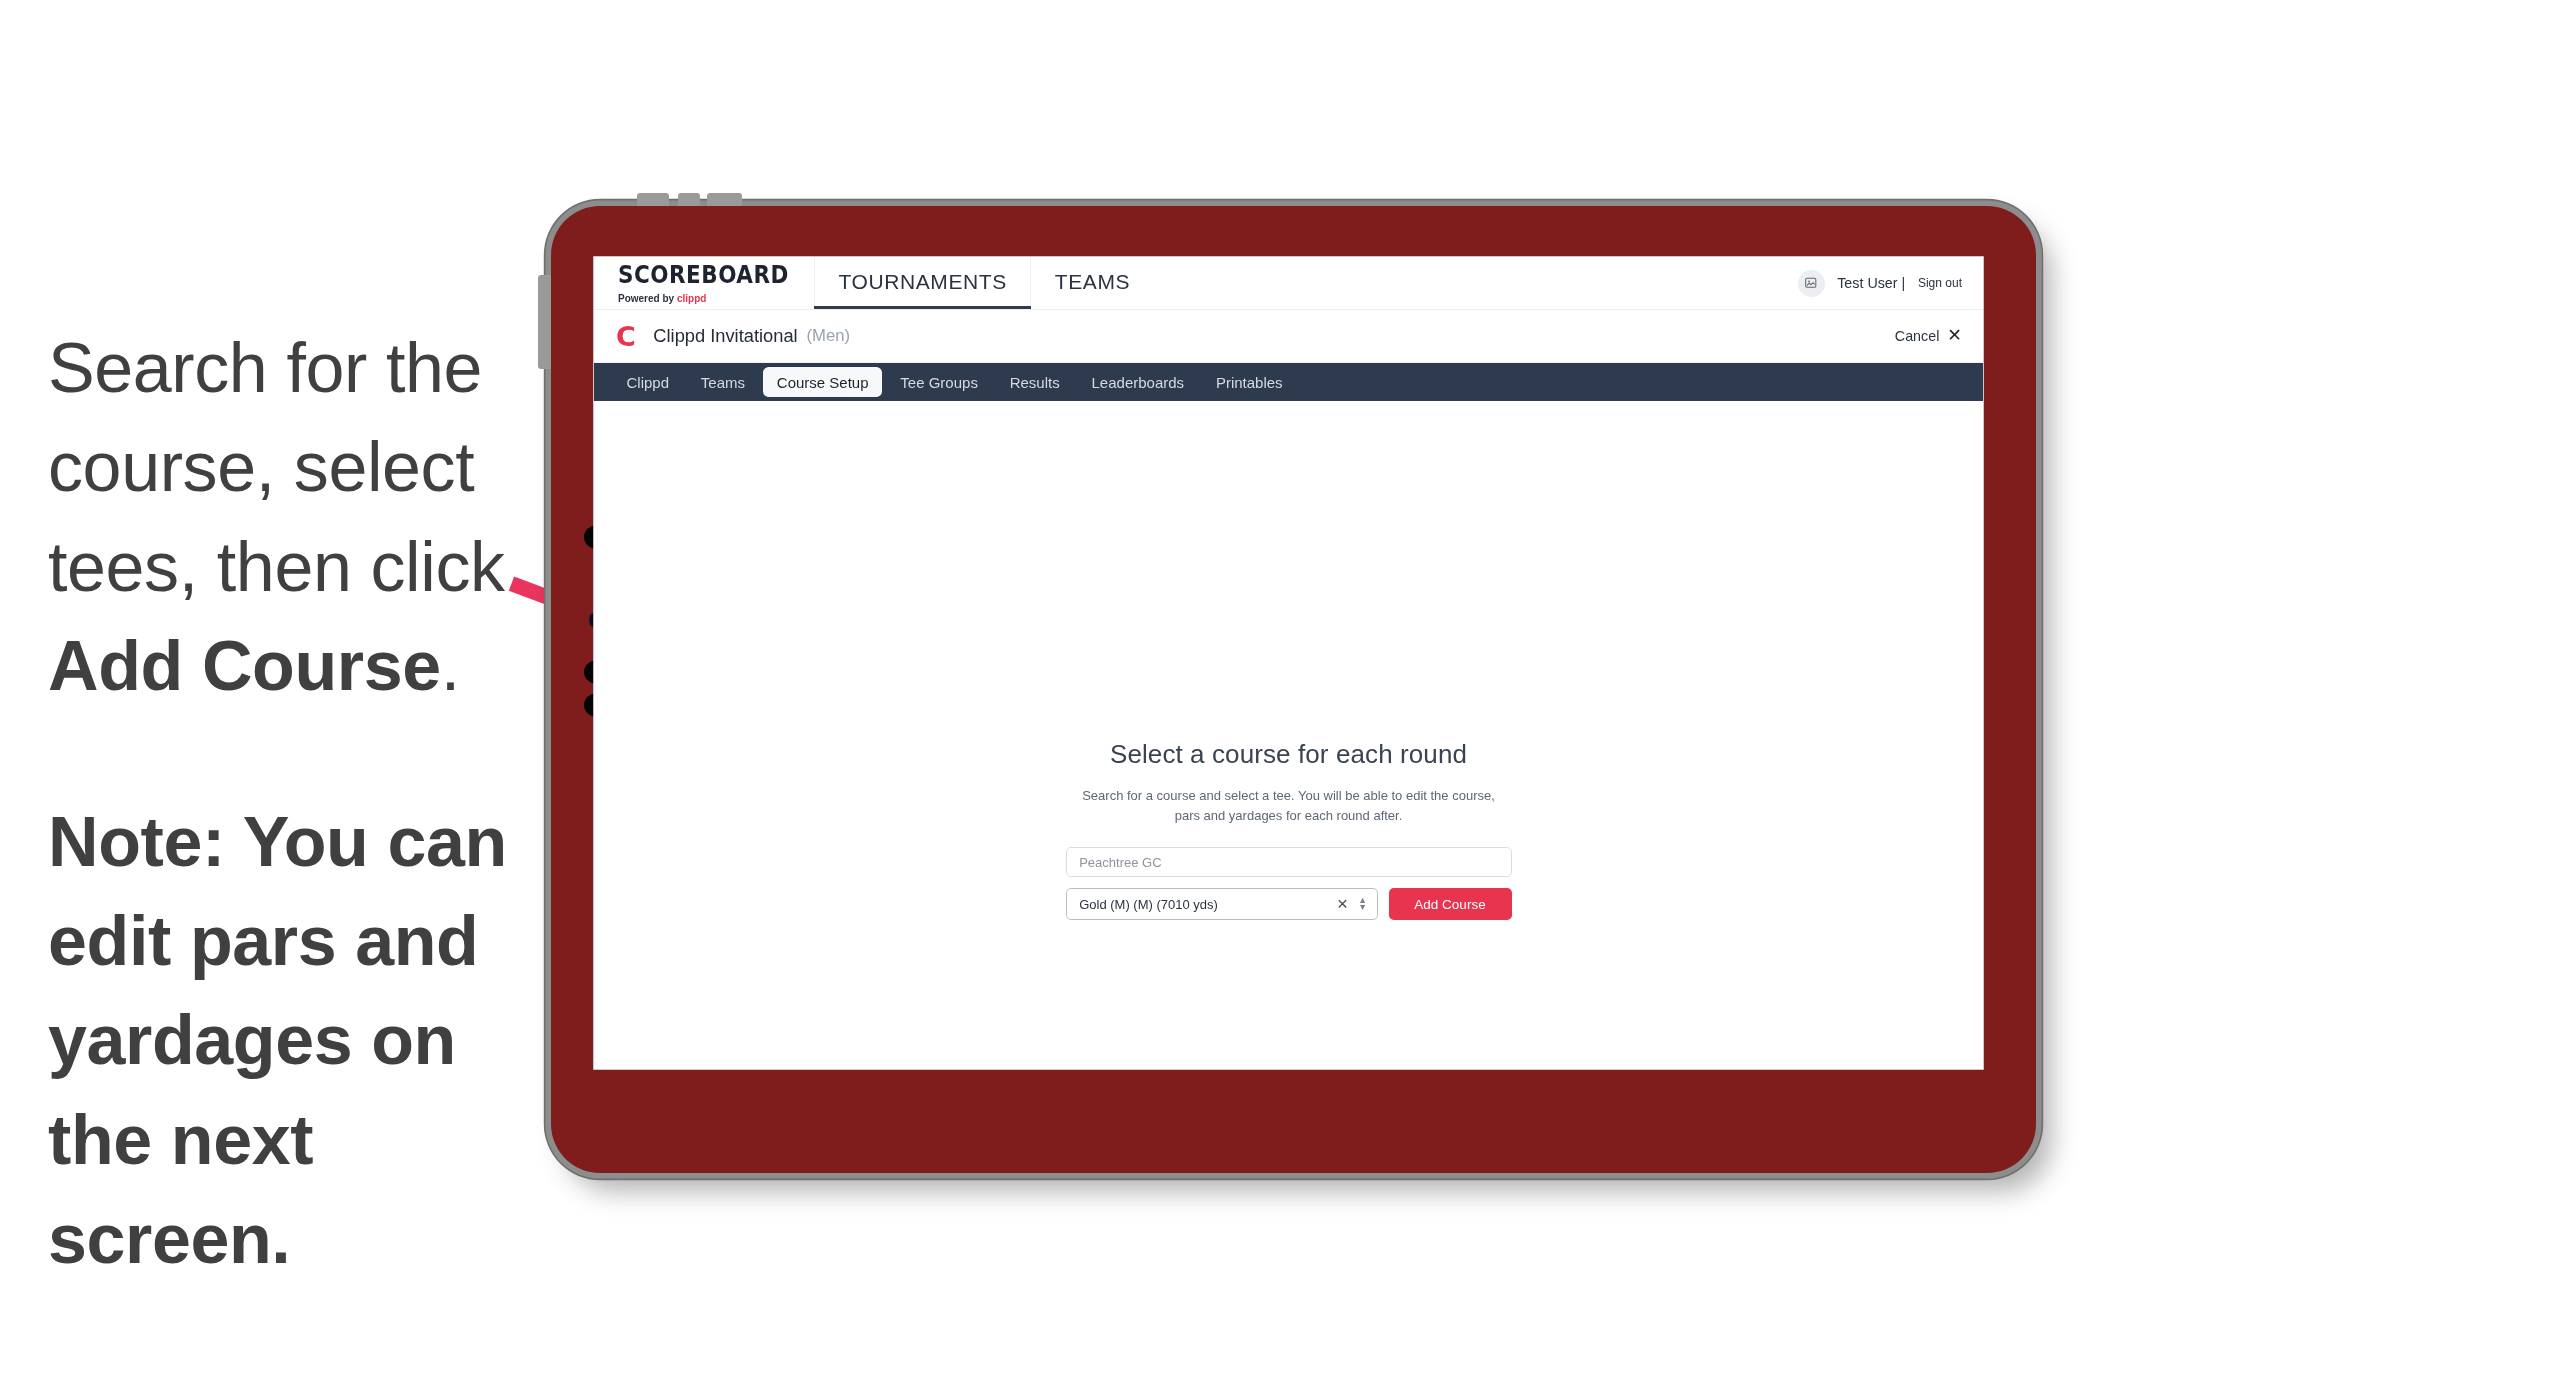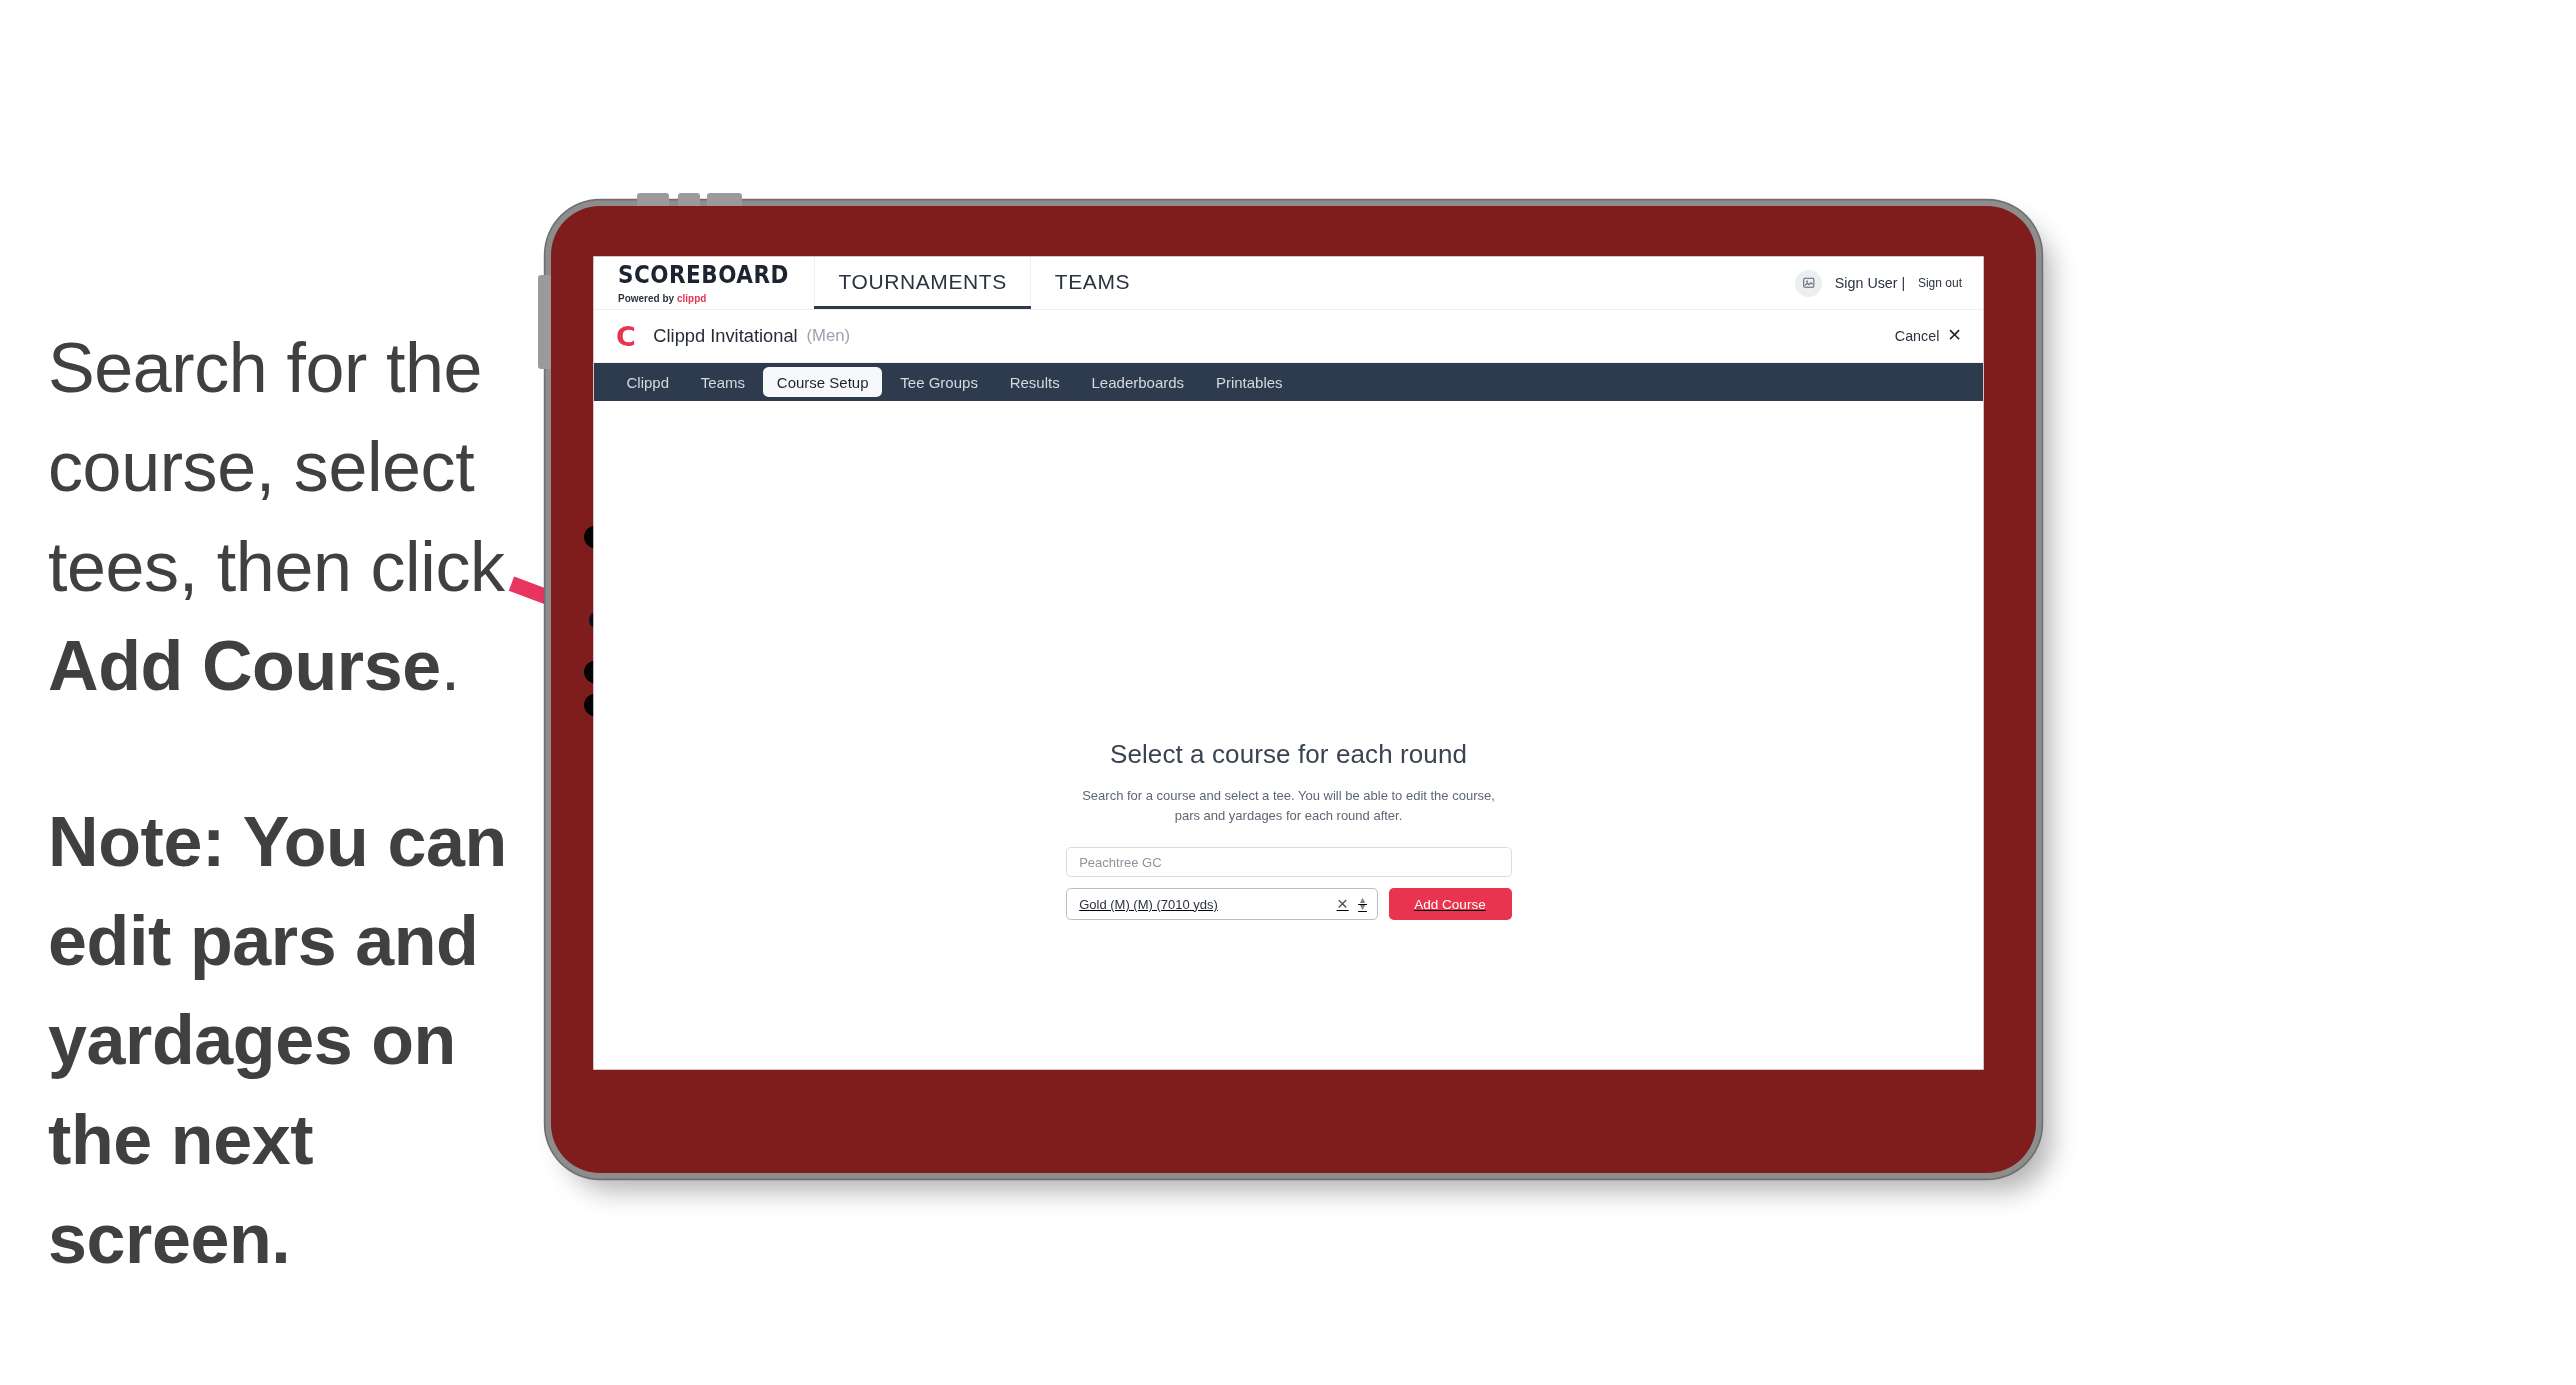--- a/index.html
+++ b/index.html
@@ -284,21 +284,20 @@
     font-size: 13px;
     color: #8d949e;
   }
 
   .row-2 {
     margin-top: 11px;
     display: flex;
     align-items: stretch;
     gap: 11px;
     width: 100%;
-    text-decoration: underline;
   }
   .tee-select {
     flex: 1 1 auto;
     height: 32px;
     border: 0.8px solid #b9bec6;
     border-radius: 4.8px;
     background: #ffffff;
     display: flex;
     align-items: center;
     padding: 0 9.6px 0 12.7px;
@@ -390,21 +389,21 @@
         </div>
 
         <div class="topnav-right">
           <div class="avatar">
             <svg width="13.5" height="13.5" viewBox="0 0 24 24">
               <rect x="3" y="4" width="18" height="16" rx="2" fill="none" stroke="#5d656f" stroke-width="1.8"></rect>
               <circle cx="9" cy="9.5" r="1.6" fill="#5d656f"></circle>
               <path d="M5 17l4.5-4.5 3 3L16 12l3 3" fill="none" stroke="#5d656f" stroke-width="1.8"></path>
             </svg>
           </div>
-          <div class="user-name">Sign User |</div>
+          <div class="user-name">Test User |</div>
           <div class="sign-out">Sign out</div>
         </div>
       </div>
 
       <div class="title-row">
         <div class="clippd-c">C</div>
         <div class="t-name">Clippd Invitational</div>
         <div class="t-gender">(Men)</div>
         <div class="cancel-wrap">
           <span class="cancel-label">Cancel</span>

